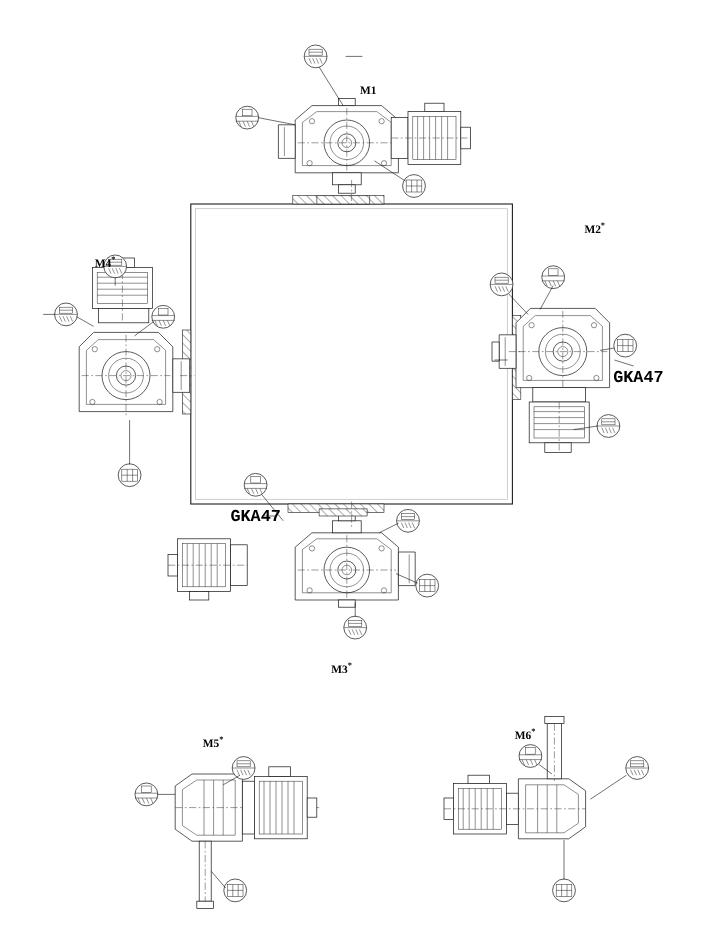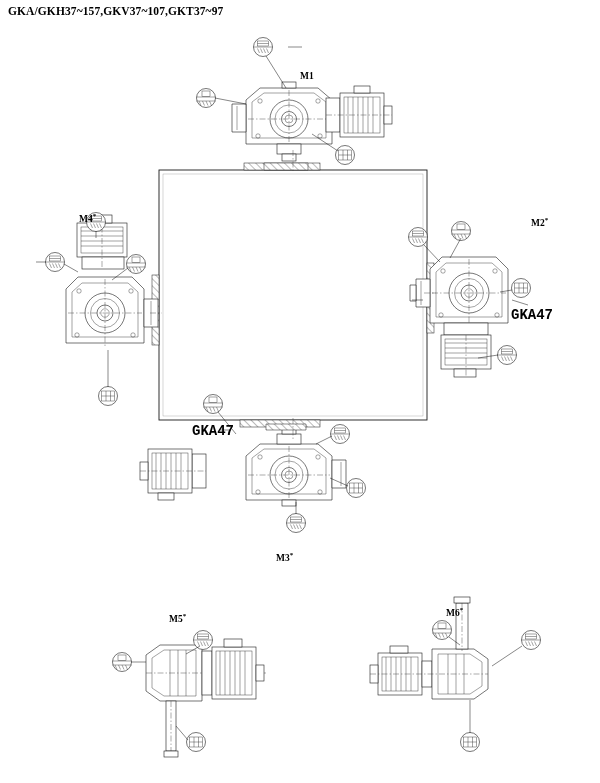--- a/index.html
+++ b/index.html
@@ -60,21 +60,20 @@
   .ln-thin { stroke: #333333; stroke-width: 0.45; fill: none; }
   .ln-center { stroke: #444444; stroke-width: 0.45; fill: none; stroke-dasharray: 6 2 1.5 2; }
   .fillw { fill: #ffffff; stroke: #1a1a1a; stroke-width: 0.6; }
   .leader { stroke: #111111; stroke-width: 0.5; fill: none; }
 </style>
 </head>
 <body>
 
 <div id="page">
 
-  <div class="title">GKA/GKH37~157,GKV37~107,GKT37~97</div>
 
   <svg class="layer" viewBox="0 0 600 783">
     <defs>
       <pattern id="hatchA" width="6" height="6" patternUnits="userSpaceOnUse" patternTransform="rotate(45)">
         <rect width="6" height="6" fill="#ffffff"></rect>
         <line x1="0" y1="0" x2="0" y2="6" stroke="#1a1a1a" stroke-width="0.7"></line>
       </pattern>
       <pattern id="hatchB" width="5" height="5" patternUnits="userSpaceOnUse" patternTransform="rotate(-45)">
         <rect width="5" height="5" fill="#ffffff"></rect>
         <line x1="0" y1="0" x2="0" y2="5" stroke="#1a1a1a" stroke-width="0.6"></line>
@@ -428,22 +427,22 @@
 
     <g>
       <line x1="293" y1="150" x2="293" y2="172" class="ln-center"></line>
       <line x1="293" y1="418" x2="293" y2="440" class="ln-center"></line>
       <line x1="150" y1="313" x2="162" y2="313" class="ln-center"></line>
       <line x1="424" y1="293" x2="436" y2="293" class="ln-center"></line>
     </g>
   </svg>
 
   <div class="mlabel" style="left:300px; top:36px;margin-top:35px;"><span>M1</span></div>
-  <div class="mlabel" style="left:487px; top:216px;margin-left:44px;"><span>M2</span><sup>*</sup></div>
+  <div class="mlabel" style="left:487px; top:184px;"><span>M2</span><sup>*</sup></div>
   <div class="mlabel" style="left:257px; top:551px;margin-left:19px;"><span>M3</span><sup>*</sup></div>
   <div class="mlabel" style="left:79px; top:212px;"><span>M4</span><sup>*</sup></div>
   <div class="mlabel" style="left:169px; top:612px;"><span>M5</span><sup>*</sup></div>
-  <div class="mlabel" style="left:446px; top:606px;"><span>M6</span><sup>*</sup></div>
+  <div class="mlabel" style="left:429px; top:606px;"><span>M6</span><sup>*</sup></div>
 
   <div class="gkalabel" style="left:511px; top:307px;">GKA47</div>
   <div class="gkalabel" style="left:192px; top:423px;">GKA47</div>
 
 </div>
 
 </body></html>

